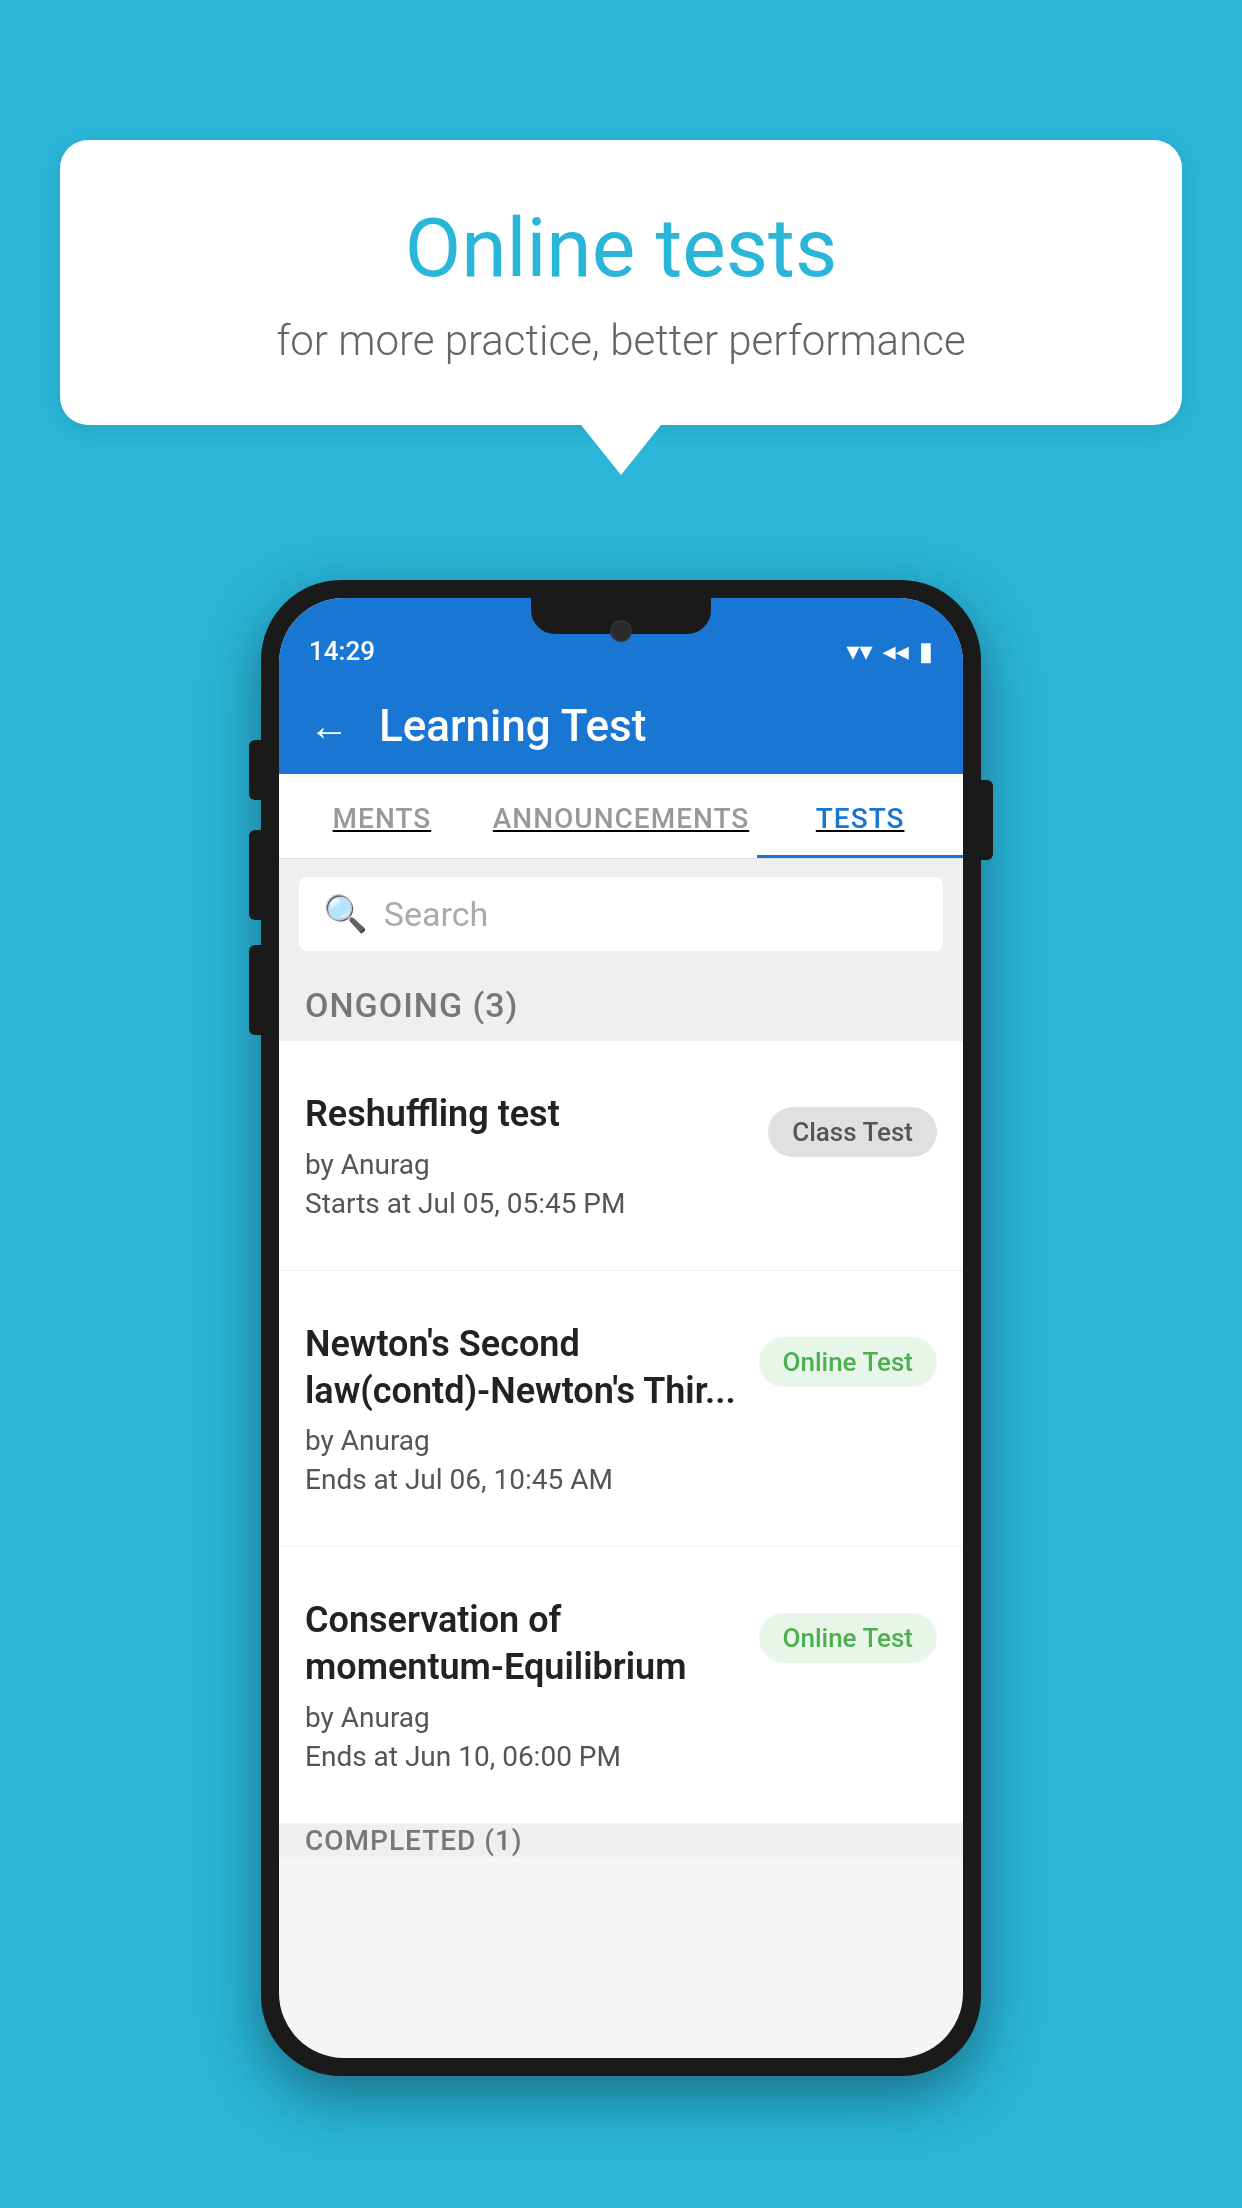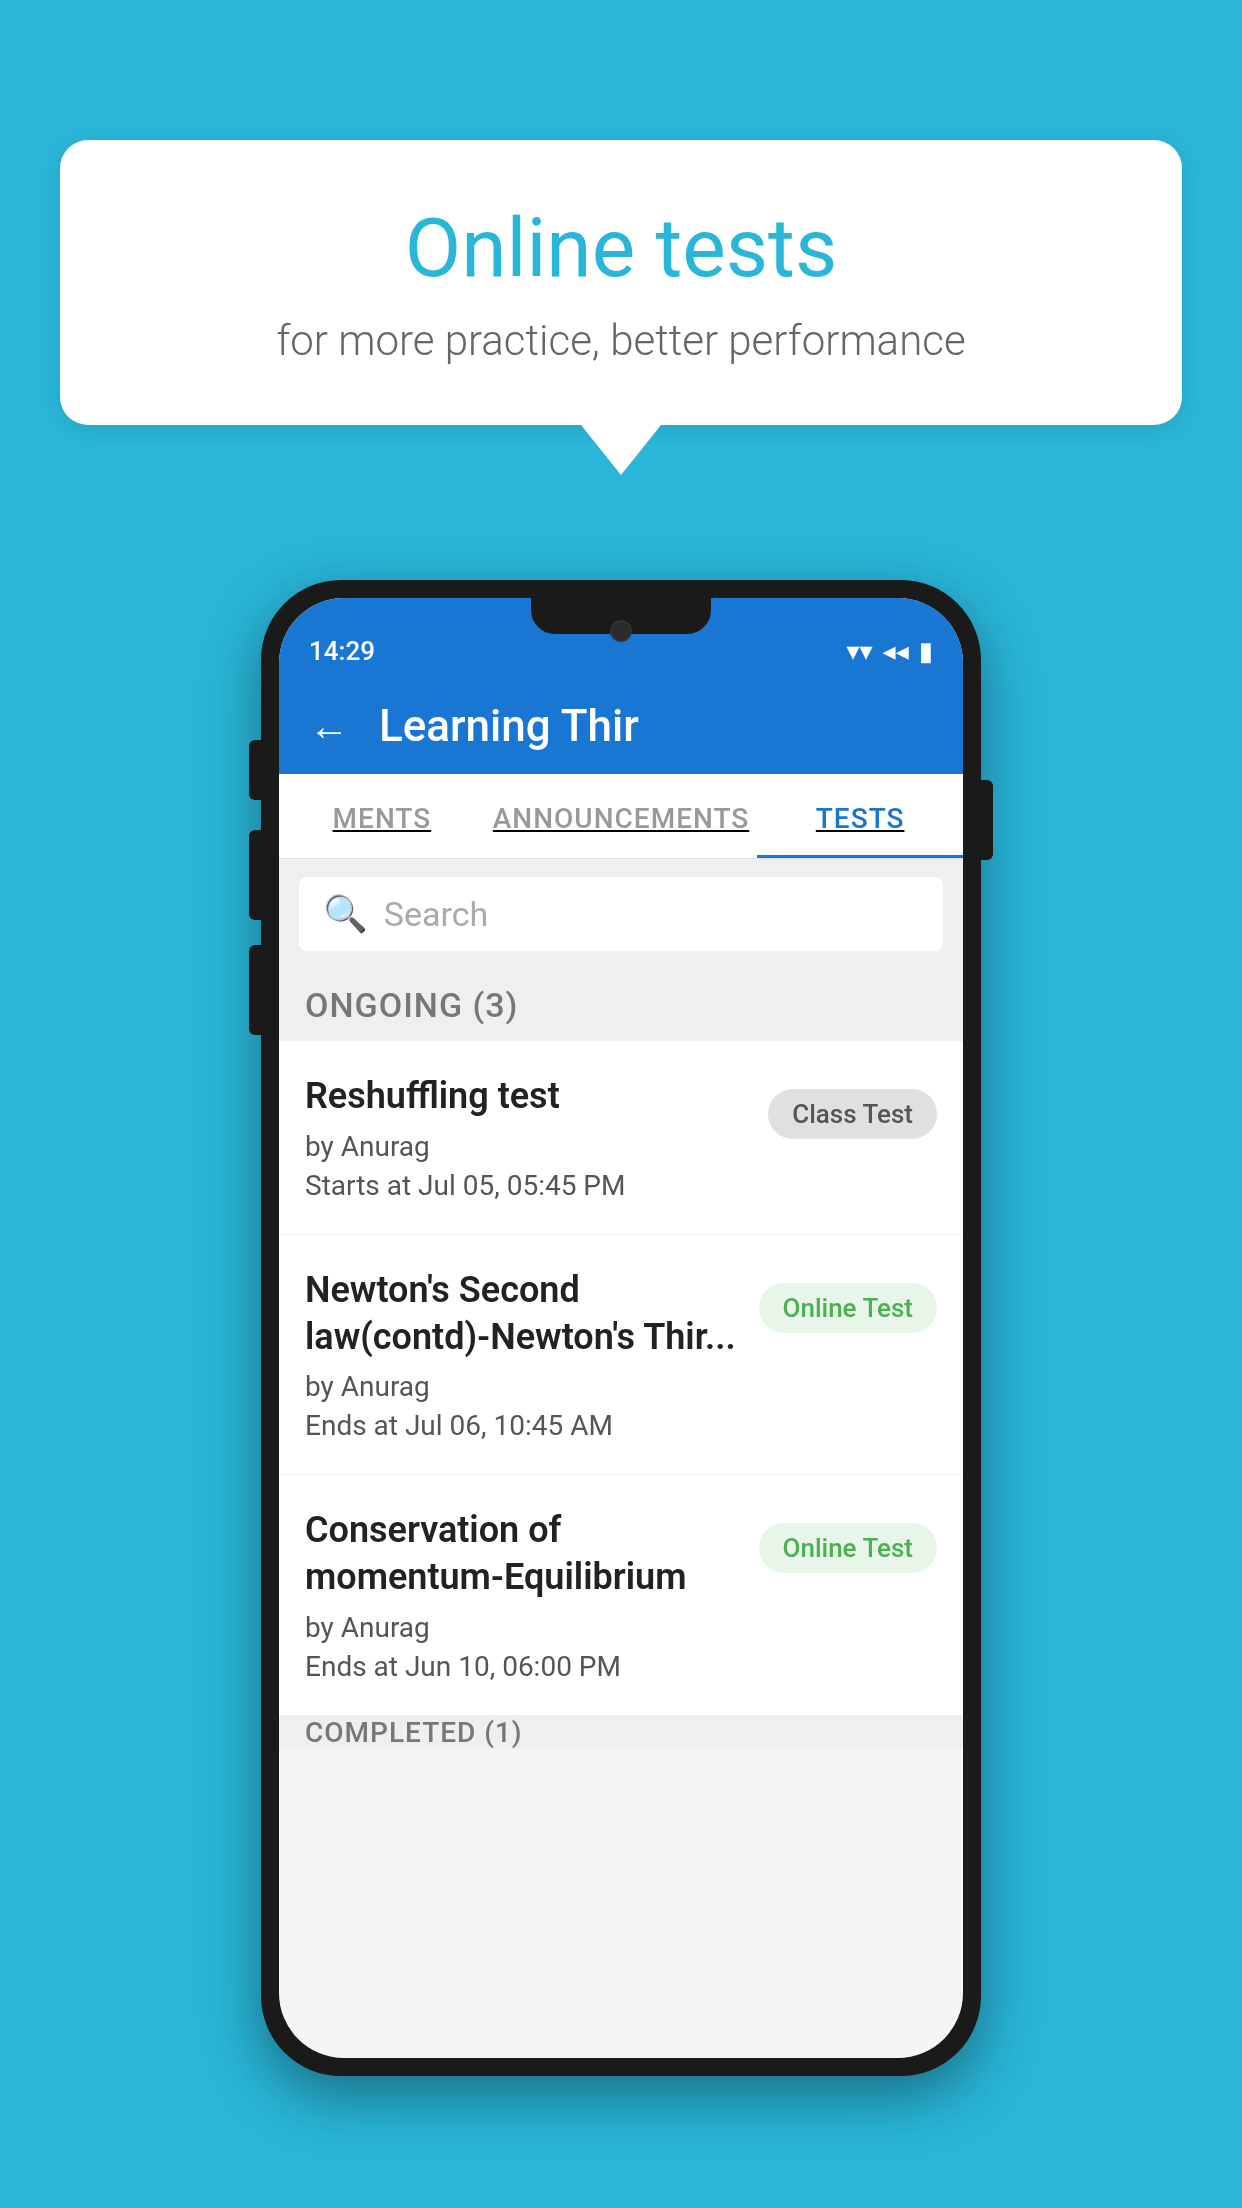--- a/index.html
+++ b/index.html
@@ -248,21 +248,21 @@
       font-weight: 500;
       letter-spacing: 1px;
     }
 
     
     .test-list {
       background: white;
     }
 
     .test-item {
-      padding: 32px 26px;
+      padding: 50px 26px;
       border-bottom: 1px solid #f0f0f0;
       display: flex;
       justify-content: space-between;
       align-items: flex-start;
     }
 
     .test-info {
       flex: 1;
       padding-right: 20px;
     }
@@ -342,21 +342,21 @@
         <span>14:29</span>
         <div class="status-icons">
           <span>▾▾</span>
           <span>◂◂</span>
           <span>▮</span>
         </div>
       </div>
 
       <div class="app-bar">
         <span class="back-arrow">←</span>
-        <span class="app-title">Learning Thir</span>
+        <span class="app-title">Learning Test</span>
       </div>
 
       <div class="tabs-container">
         <div class="tab">MENTS</div>
         <div class="tab">ANNOUNCEMENTS</div>
         <div class="tab active">TESTS</div>
       </div>
 
       <div class="search-container">
         <div class="search-bar">

